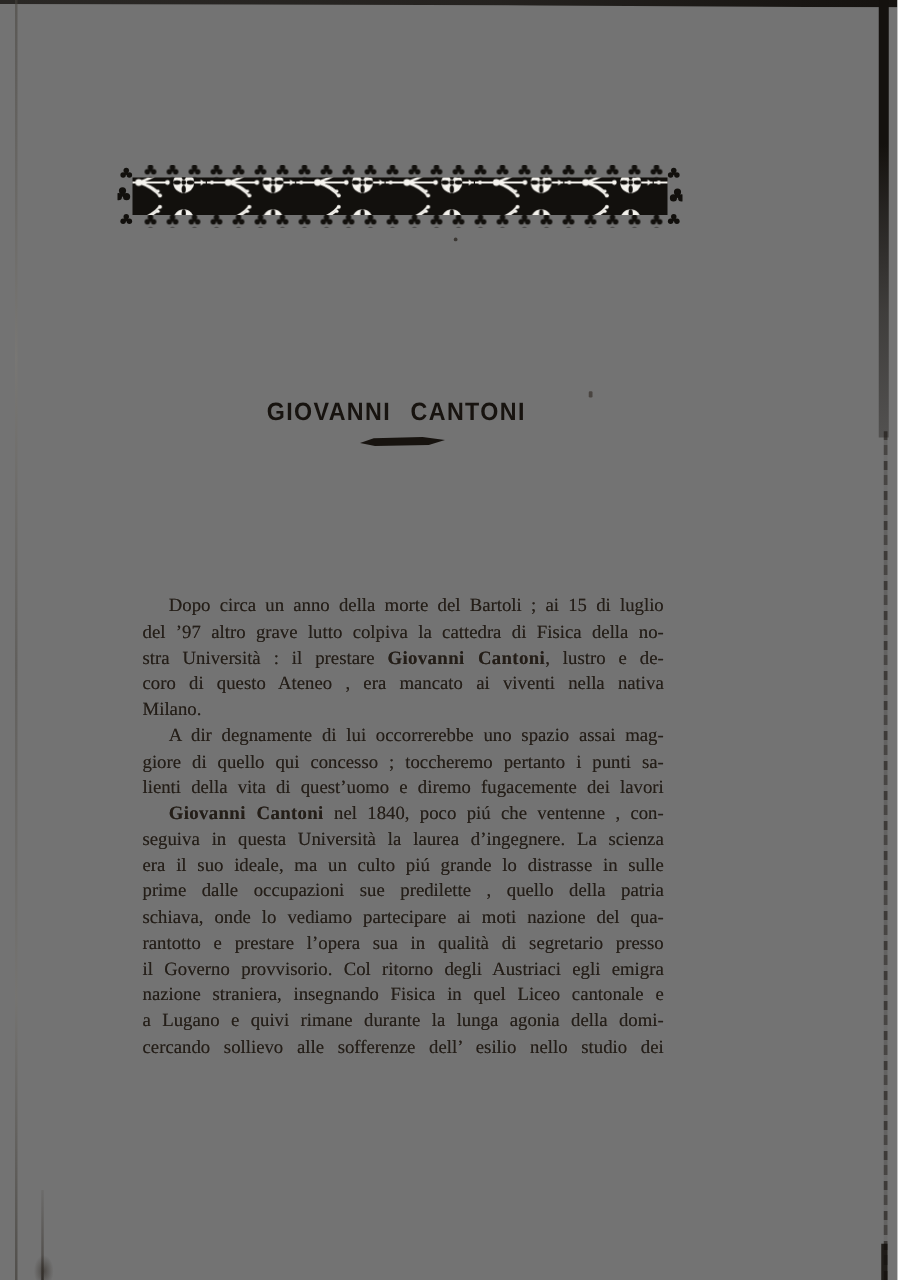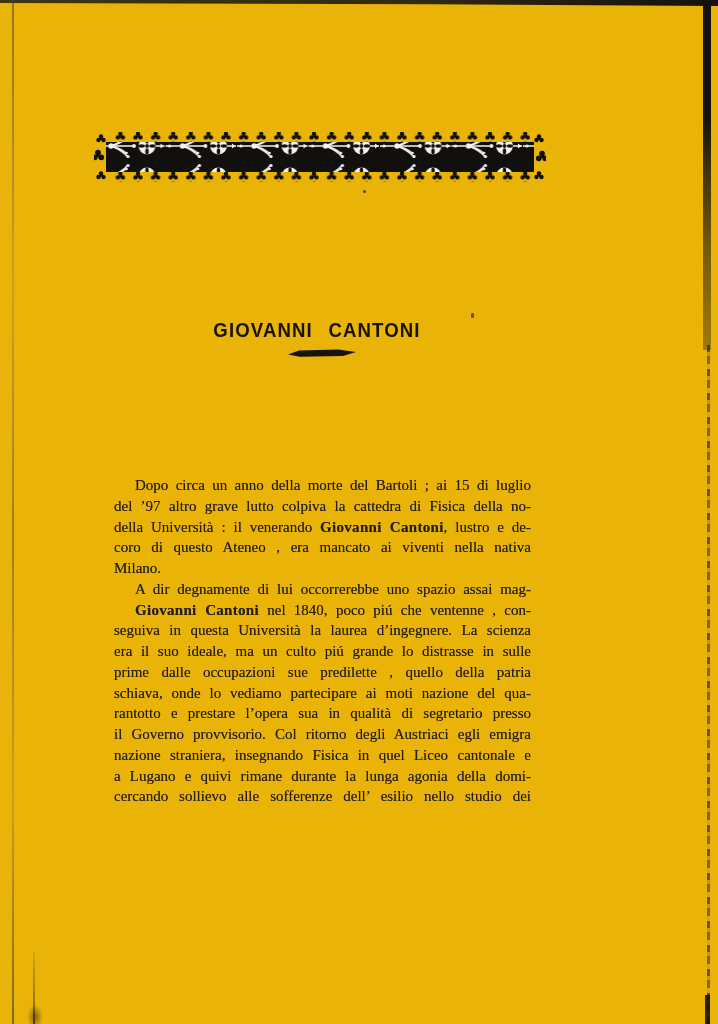--- a/index.html
+++ b/index.html
@@ -1,20 +1,20 @@
 <!DOCTYPE html>
 <html><head>
 <meta charset="utf-8">
 <style>
   html, body { margin: 0; padding: 0; background: #ffffff; }
   .page {
     position: relative;
     width: 718px;
     height: 1024px;
-    background: #eab308;
+    background: #737373;
     overflow: hidden;
     font-family: "Liberation Serif", serif;
     color: #221d18;
   }
 
   
   .top-edge {
     position: absolute; left: 0; top: 0; width: 718px; height: 6px;
     background: linear-gradient(90deg, rgba(26,23,20,.82), rgba(26,23,20,.88) 55%, #15120f);
     clip-path: polygon(0 0, 100% 0, 100% 100%, 60% 72%, 0 52%);
@@ -175,24 +175,26 @@
   </svg>
 
   <div class="title">GIOVANNI CANTONI</div>
   <svg class="title-rule" width="68" height="9" viewBox="0 0 68 9" aria-hidden="true">
     <path d="M0,5.4 L11,1.6 L50,0.5 L68,3 L55,6.9 L12,7.8 Z" fill="#17130f"></path>
   </svg>
 
   <div class="body-text">
     <div class="line ind">Dopo circa un anno della morte del Bartoli ; ai 15 di luglio</div>
     <div class="line">del ’97 altro grave lutto colpiva la cattedra di Fisica della no-</div>
-    <div class="line"><span>della Università : il venerando </span><b class="pname">Giovanni Cantoni</b><span>, lustro e de-</span></div>
+    <div class="line"><span>stra Università : il prestare </span><b class="pname">Giovanni Cantoni</b><span>, lustro e de-</span></div>
     <div class="line">coro di questo Ateneo , era mancato ai viventi nella nativa</div>
     <div class="line last">Milano.</div>
     <div class="line ind">A dir degnamente di lui occorrerebbe uno spazio assai mag-</div>
+    <div class="line">giore di quello qui concesso ; toccheremo pertanto i punti sa-</div>
+    <div class="line">lienti della vita di quest’uomo e diremo fugacemente dei lavori</div>
     <div class="line ind"><b class="pname">Giovanni Cantoni</b><span> nel 1840, poco piú che ventenne , con-</span></div>
     <div class="line">seguiva in questa Università la laurea d’ingegnere. La scienza</div>
     <div class="line">era il suo ideale, ma un culto piú grande lo distrasse in sulle</div>
     <div class="line">prime dalle occupazioni sue predilette , quello della patria</div>
     <div class="line">schiava, onde lo vediamo partecipare ai moti nazione del qua-</div>
     <div class="line">rantotto e prestare l’opera sua in qualità di segretario presso</div>
     <div class="line">il Governo provvisorio. Col ritorno degli Austriaci egli emigra</div>
     <div class="line">nazione straniera, insegnando Fisica in quel Liceo cantonale e</div>
     <div class="line">a Lugano e quivi rimane durante la lunga agonia della domi-</div>
     <div class="line">cercando sollievo alle sofferenze dell’ esilio nello studio dei</div>

